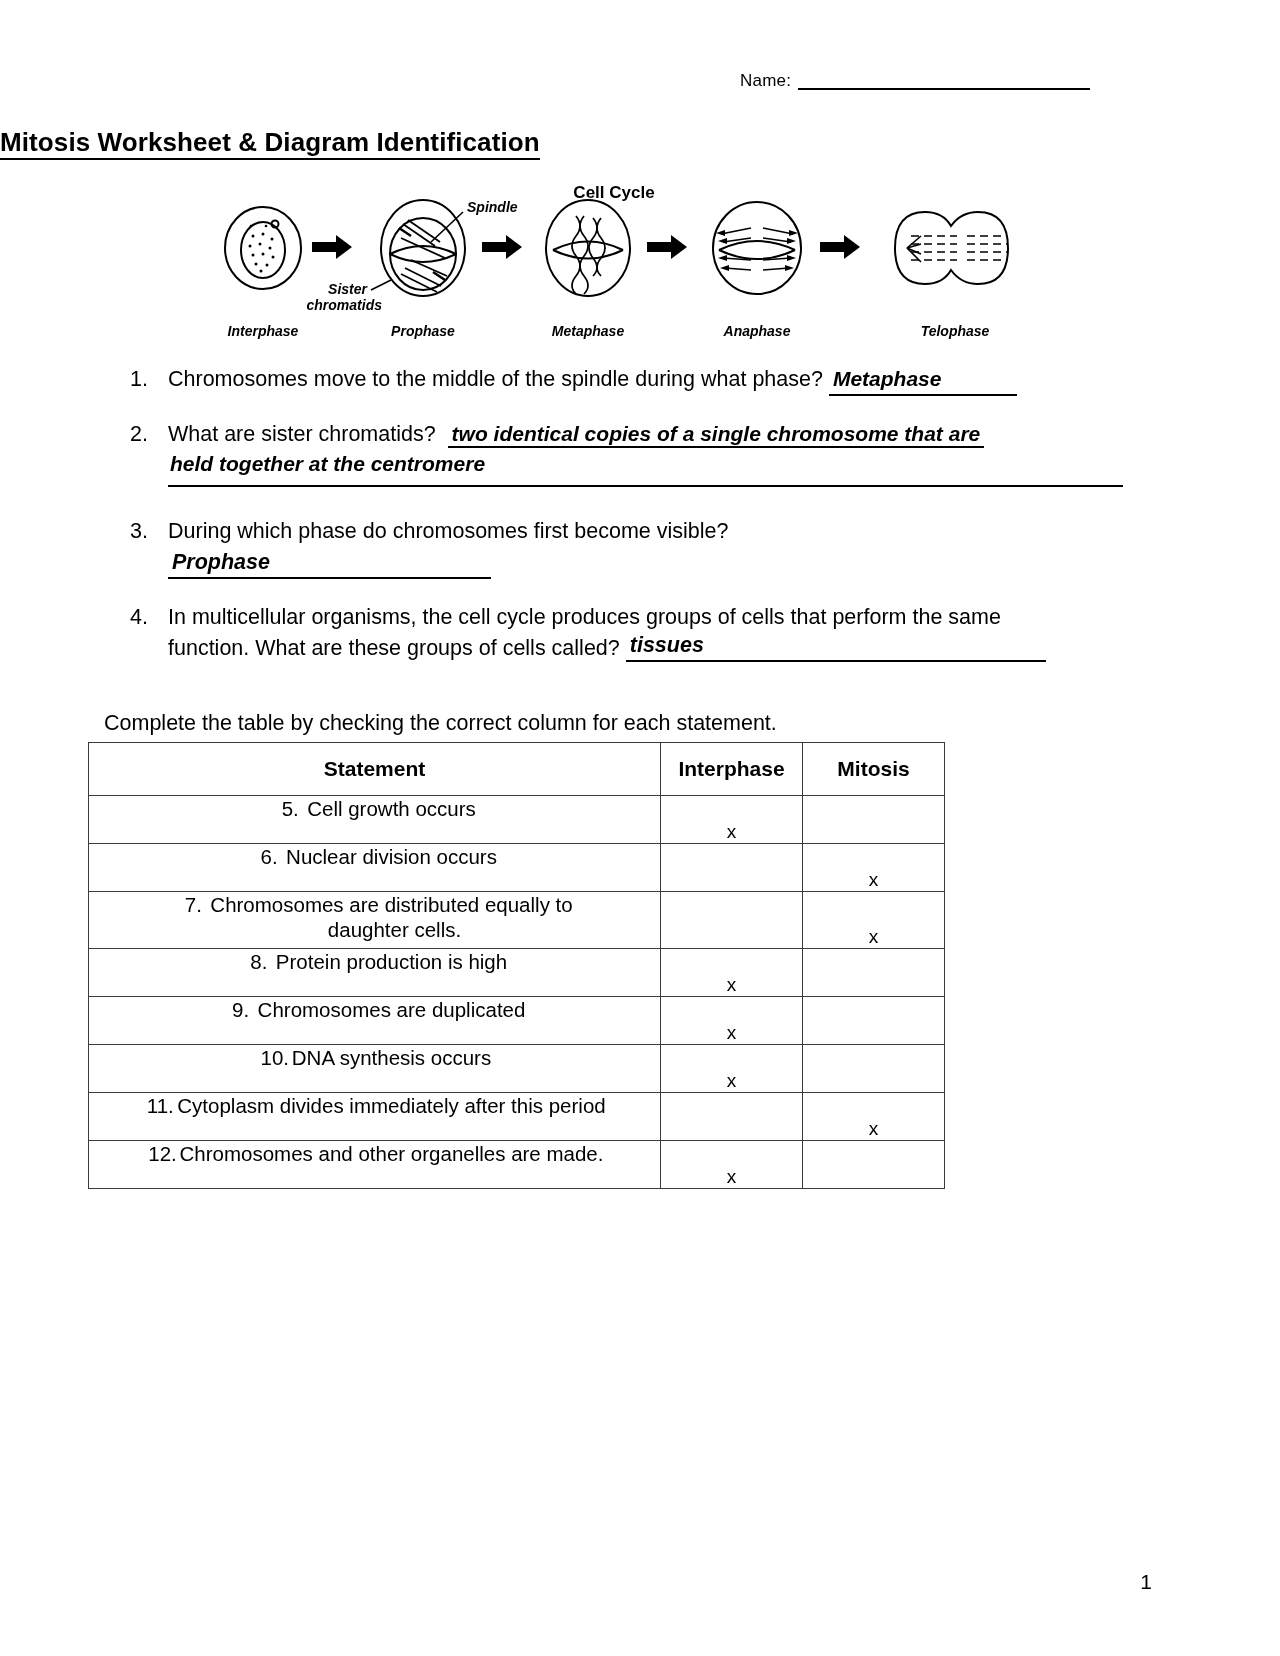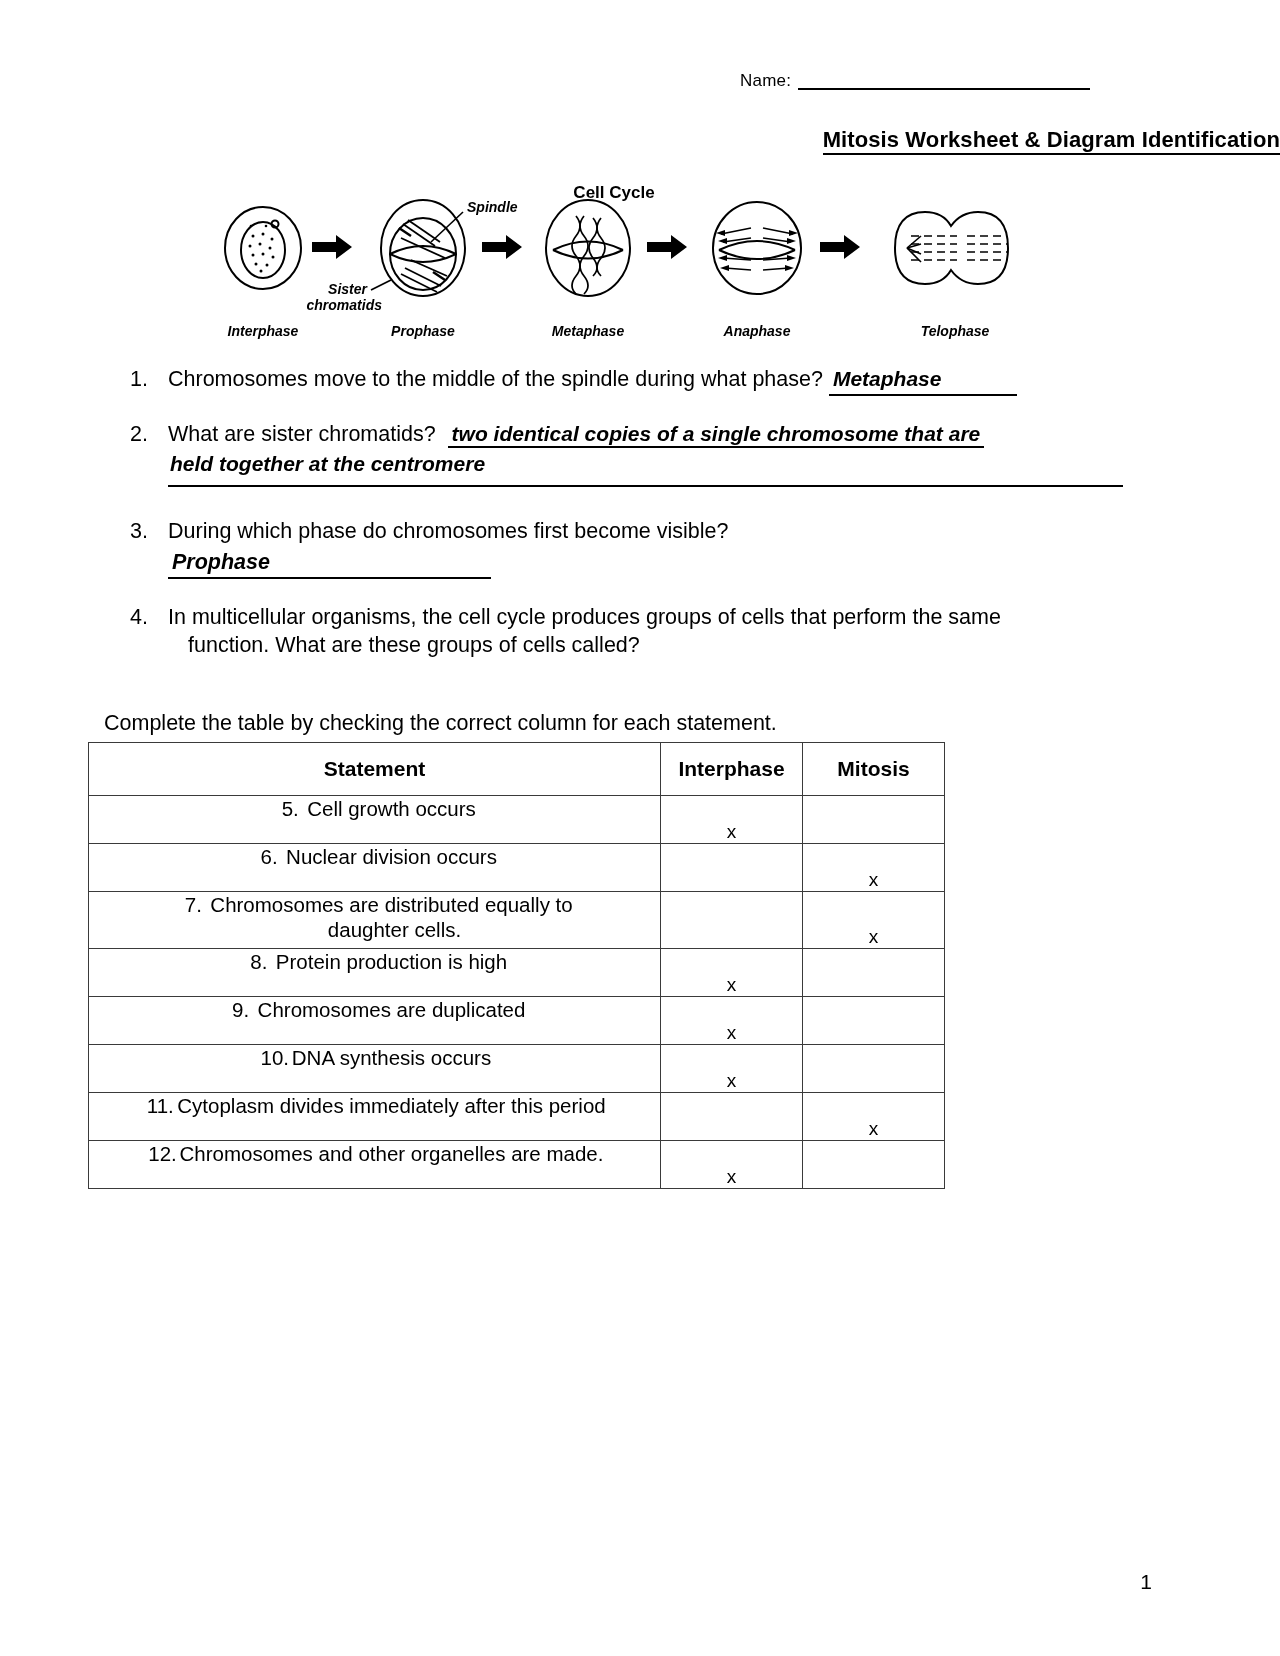--- a/index.html
+++ b/index.html
@@ -35,22 +35,22 @@
     margin-left: 7px;
     margin-bottom: 4px;
   }
 
   
   .doc-title {
     position: absolute;
     top: 127px;
     left: 0;
     width: 1280px;
-    text-align: right;
-    font-size: 22px;
+    text-align: left;
+    font-size: 26px;
     font-weight: bold;
     letter-spacing: .1px;
   }
   .doc-title span {
     border-bottom: 2px solid #000;
     padding-bottom: 1px;
   }
 
   
   .diagram {
@@ -350,23 +350,24 @@
       <div style="margin-top:3px;">
         <span class="ans-block" style="min-width:315px;">Prophase</span>
       </div>
     </div>
   </div>
 
   <div class="q" style="margin-top:20px;">
     <div class="q-num">4.</div>
     <div class="q-body">
       <span class="q-text">In multicellular organisms, the cell cycle produces groups of cells that perform the same</span>
-      <div style="display:flex;align-items:flex-end;margin-left:20px;">
+      <div style="display:flex;align-items:flex-end;">
         <span class="q-text">function.  What are these groups of cells called?</span>
           <span>&nbsp;</span>
+          <span class="ans-fill">tissues</span>
       </div>
     </div>
   </div>
 
 </div>
 
 <div class="table-intro">Complete the table by checking the correct column for each statement.</div>
 
 <table class="stmt-table">
   <colgroup>

